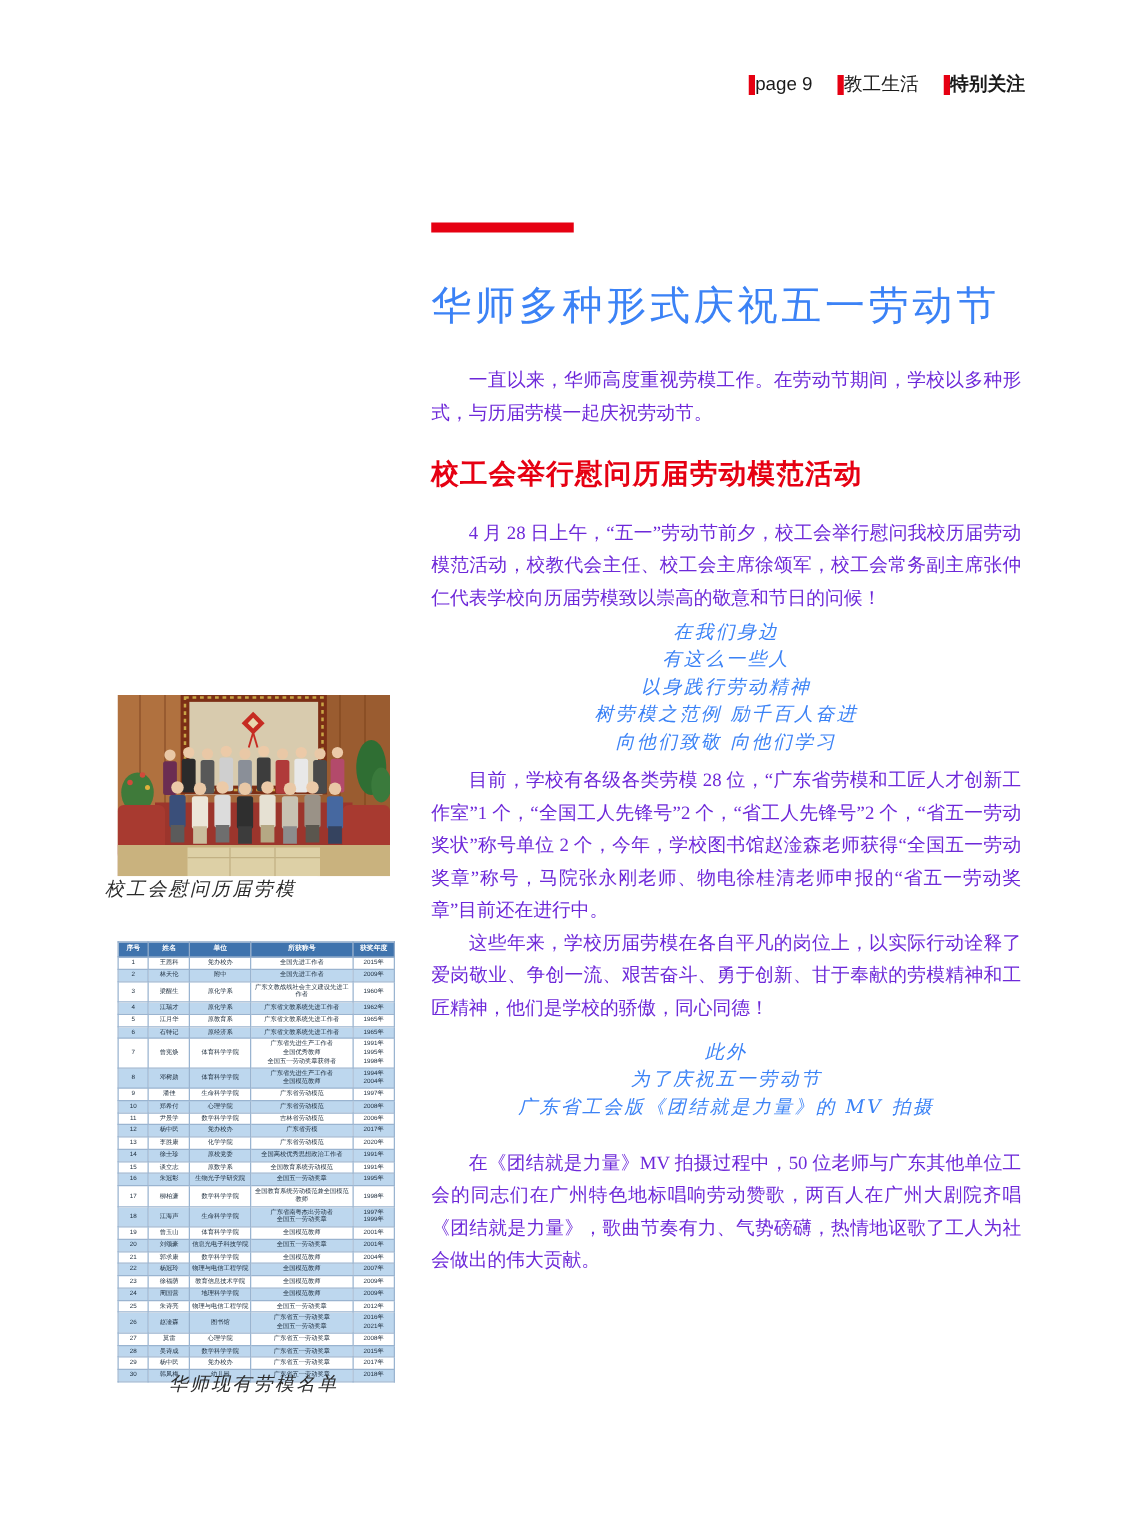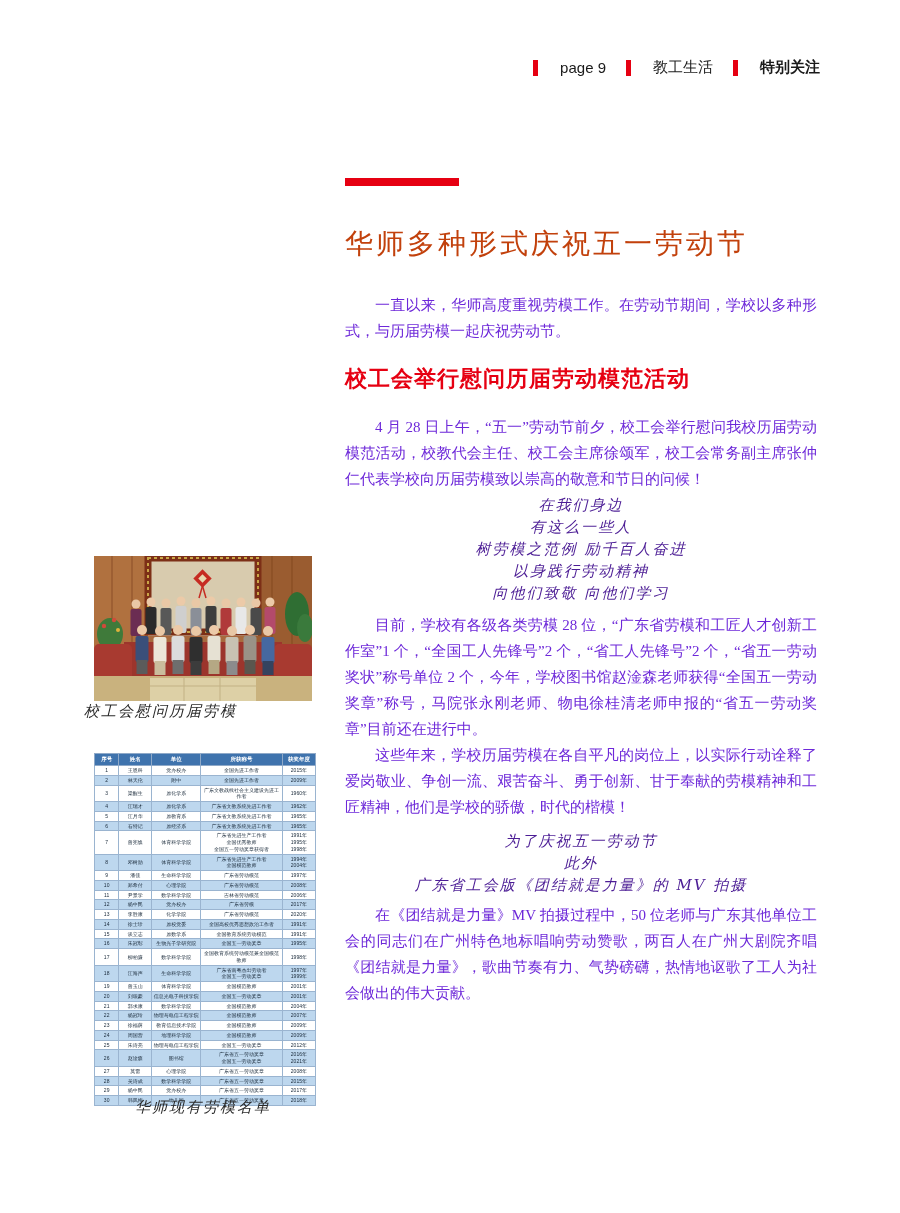--- a/index.html
+++ b/index.html
@@ -2,40 +2,40 @@
 <html><head>
 <meta charset="utf-8">
 <style>
   html,body{margin:0;padding:0;background:#e8e8e8;}
   .page{position:relative;width:900px;height:1213px;background:#ffffff;overflow:hidden;
         font-family:"Liberation Serif",serif;color:#222;}
 
   
   .page-header{position:absolute;top:58px;right:80px;display:flex;align-items:center;gap:20px;
                font-family:"Liberation Sans",sans-serif;font-size:15px;color:#1a1a1a;}
-  .hdr-item{display:flex;align-items:center;gap:22px;}
+  .hdr-item{display:flex;align-items:center;gap:0;}
   .hdr-bar{display:inline-block;width:5px;height:16px;background:#e60012;}
   .hdr-bold{font-weight:bold;}
 
   
   .article{position:absolute;left:345px;top:178px;width:472px;}
   .red-bar{width:114px;height:8px;background:#e60012;}
   .title{margin:36px 0 0 0;font-family:"Liberation Sans",sans-serif;font-weight:400;
-         font-size:28px;line-height:44px;letter-spacing:3px;color:#c2410c;}
+         font-size:32px;line-height:44px;letter-spacing:3px;color:#3b82f6;}
   .para{margin:0;font-size:15px;line-height:26px;text-indent:2em;text-align:justify;color:#6d28d9;}
   .intro{margin-top:26px;}
   .subhead{margin:20px 0 0 0;font-family:"Liberation Sans",sans-serif;font-size:22px;
            font-weight:bold;color:#e60012;letter-spacing:1px;}
   .p1{margin-top:20px;}
   .poem{margin:2px 0 0 0;text-align:center;font-family:"DejaVu Serif",serif;font-style:italic;
-        font-size:15px;line-height:22px;letter-spacing:2px;color:#4c1d95;}
+        font-size:15px;line-height:22px;letter-spacing:2px;color:#3b82f6;}
   .poem div{white-space:pre;}
   .p3{margin-top:8px;}
   .poem2{margin-top:10px;}
-  .p5{margin-top:6px;}
+  .p5{margin-top:22px;}
 
   
   .photo-frame{position:absolute;left:94px;top:556px;width:218px;height:145px;overflow:hidden;}
   .photo-caption{position:absolute;left:84px;top:702px;width:238px;text-align:left;
                  font-family:"DejaVu Serif",serif;font-style:italic;font-size:15px;
                  letter-spacing:2px;color:#2a2a2a;}
 
   
   .model-table{position:absolute;left:94px;top:753px;width:222px;border-collapse:collapse;
                font-family:"Liberation Sans",sans-serif;table-layout:fixed;}
@@ -452,27 +452,27 @@
 
   <div class="article">
     <div class="red-bar"></div>
     <h1 class="title">华师多种形式庆祝五一劳动节</h1>
     <p class="para intro">一直以来，华师高度重视劳模工作。在劳动节期间，学校以多种形式，与历届劳模一起庆祝劳动节。</p>
     <h2 class="subhead">校工会举行慰问历届劳动模范活动</h2>
     <p class="para p1">4 月 28 日上午，“五一”劳动节前夕，校工会举行慰问我校历届劳动模范活动，校教代会主任、校工会主席徐颂军，校工会常务副主席张仲仁代表学校向历届劳模致以崇高的敬意和节日的问候！</p>
     <div class="poem">
       <div>在我们身边</div>
       <div>有这么一些人</div>
+      <div>以身践行劳动精神</div>
       <div>树劳模之范例 励千百人奋进</div>
-      <div>以身践行劳动精神</div>
       <div>向他们致敬 向他们学习</div>
     </div>
     <p class="para p3">目前，学校有各级各类劳模 28 位，“广东省劳模和工匠人才创新工作室”1 个，“全国工人先锋号”2 个，“省工人先锋号”2 个，“省五一劳动奖状”称号单位 2 个，今年，学校图书馆赵淦森老师获得“全国五一劳动奖章”称号，马院张永刚老师、物电徐桂清老师申报的“省五一劳动奖章”目前还在进行中。</p>
-    <p class="para">这些年来，学校历届劳模在各自平凡的岗位上，以实际行动诠释了爱岗敬业、争创一流、艰苦奋斗、勇于创新、甘于奉献的劳模精神和工匠精神，他们是学校的骄傲，时代的楷模！</p>
+    <p class="para">这些年来，学校历届劳模在各自平凡的岗位上，以实际行动诠释了爱岗敬业、争创一流、艰苦奋斗、勇于创新、甘于奉献的劳模精神和工匠精神，他们是学校的骄傲，同心同德！</p>
     <div class="poem poem2">
+      <div>此外</div>
       <div>为了庆祝五一劳动节</div>
-      <div>此外</div>
       <div>广东省工会版《团结就是力量》的 MV 拍摄</div>
     </div>
     <p class="para p5">在《团结就是力量》MV 拍摄过程中，50 位老师与广东其他单位工会的同志们在广州特色地标唱响劳动赞歌，两百人在广州大剧院齐唱《团结就是力量》，歌曲节奏有力、气势磅礴，热情地讴歌了工人为社会做出的伟大贡献。</p>
   </div>
 
 </div>
 
 </body></html>

